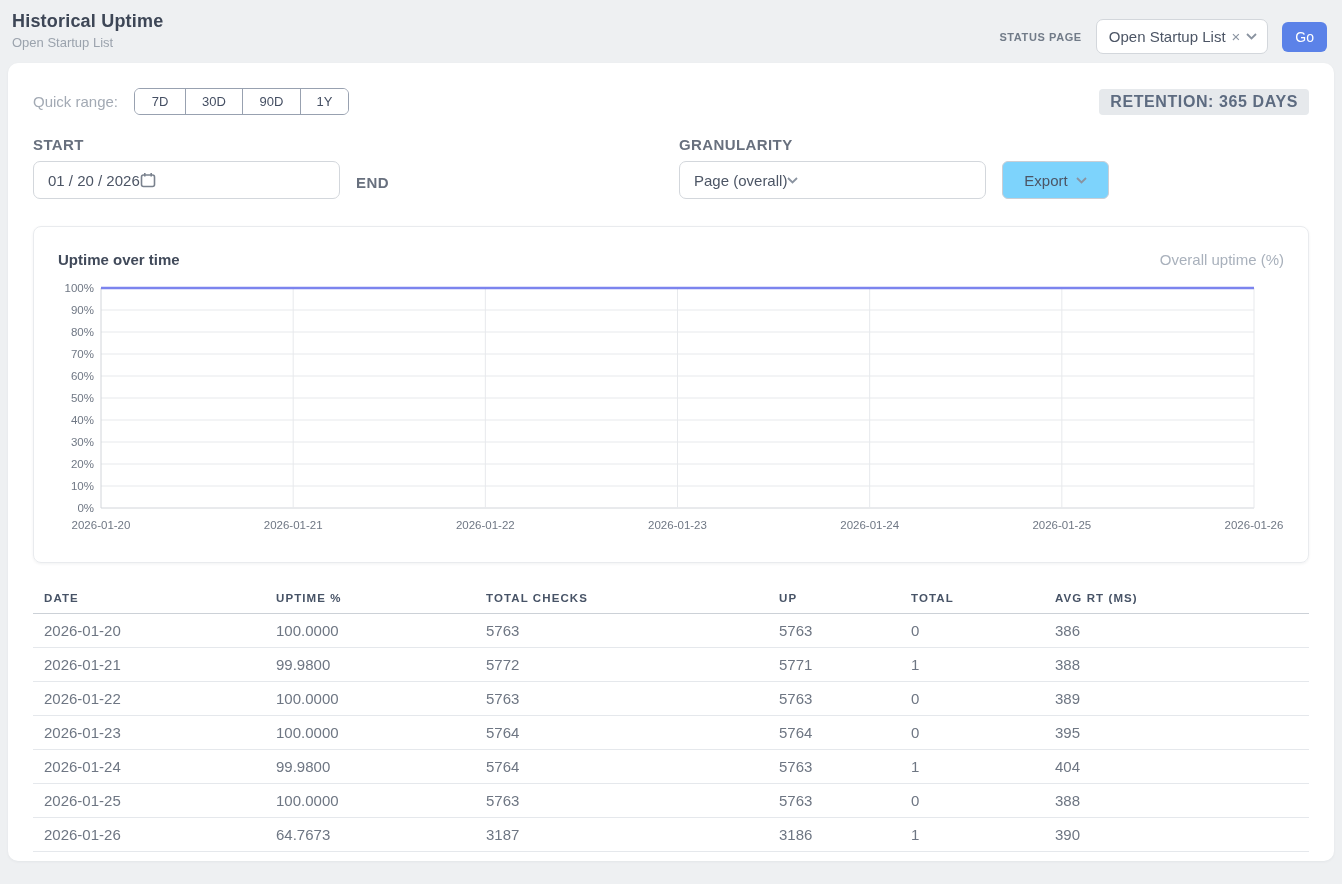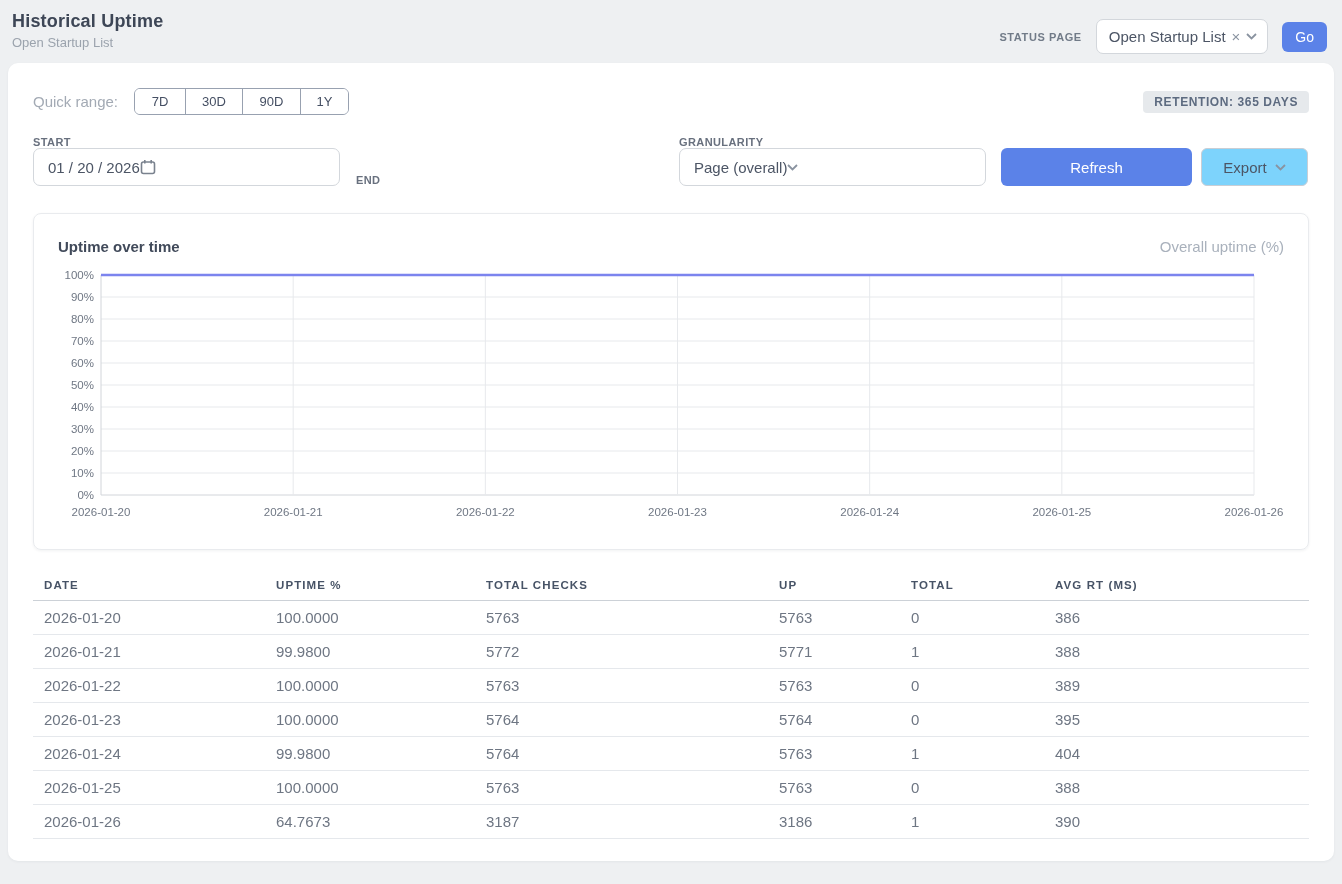--- a/index.html
+++ b/index.html
@@ -46,27 +46,27 @@
   .quick-label { font-size: 15px; color: #a3aab4; }
   .segmented { display: flex; border: 1px solid #98a1b0; border-radius: 6px; overflow: hidden; }
   .seg-btn {
     background: #fff; border: none; border-left: 1px solid #98a1b0;
     font-size: 13px; color: #454f63; padding: 5px 0; cursor: pointer;
     font-family: inherit;
   }
   .seg-btn:first-child { border-left: none; }
   .seg-7d { width: 50px; } .seg-30d { width: 57px; } .seg-90d { width: 58px; } .seg-1y { width: 48px; }
   .retention-badge {
-    background: #e6e9ec; color: #5d6b80; font-size: 12px; font-weight: 700;
+    background: #e6e9ec; color: #5d6b80; font-size: 16px; font-weight: 700;
     letter-spacing: .6px; border-radius: 4px; padding: 4px 11px;
   }
   
   .formrow { display: flex; align-items: flex-end; margin-top: 21px; }
   .field { width: 307px; margin-right: 16px; }
-  .field-label { font-size: 11px; font-weight: 700; color: #68707e; letter-spacing: .4px; margin-bottom: 0; }
+  .field-label { font-size: 15px; font-weight: 700; color: #68707e; letter-spacing: .4px; margin-bottom: 8px; }
   .input-box {
     display: flex; align-items: center; justify-content: flex-start;
     border: 1px solid #d3d7dc; border-radius: 7px; height: 38px;
     padding: 0 20px 0 14px; font-size: 15px; color: #4c5565; background: #fff;
     cursor: pointer;
   }
   .cal-icon { width: 16px; height: 16px; }
   .cal-icon rect, .cal-icon line { stroke: #7a828e; fill: none; stroke-width: 1.6; }
   .refresh-btn {
     background: #5b82e8; color: #fff; border: none; border-radius: 6px;
@@ -154,21 +154,20 @@
     </div>
     <div class="field">
       <div class="field-label">GRANULARITY</div>
       <div class="input-box">
         <span>Page (overall)</span>
         <svg class="chev" viewBox="0 0 11 7">
             <polyline points="1,1 5.5,5.5 10,1"></polyline>
           </svg>
       </div>
     </div>
-    <button class="refresh-btn">Refresh</button>
     <button class="export-btn">
       <span>Export</span>
       <svg class="chev" viewBox="0 0 11 7">
           <polyline points="1,1 5.5,5.5 10,1"></polyline>
         </svg>
     </button>
   </div>
 
   <div class="chart-card">
     <div class="chart-head">

